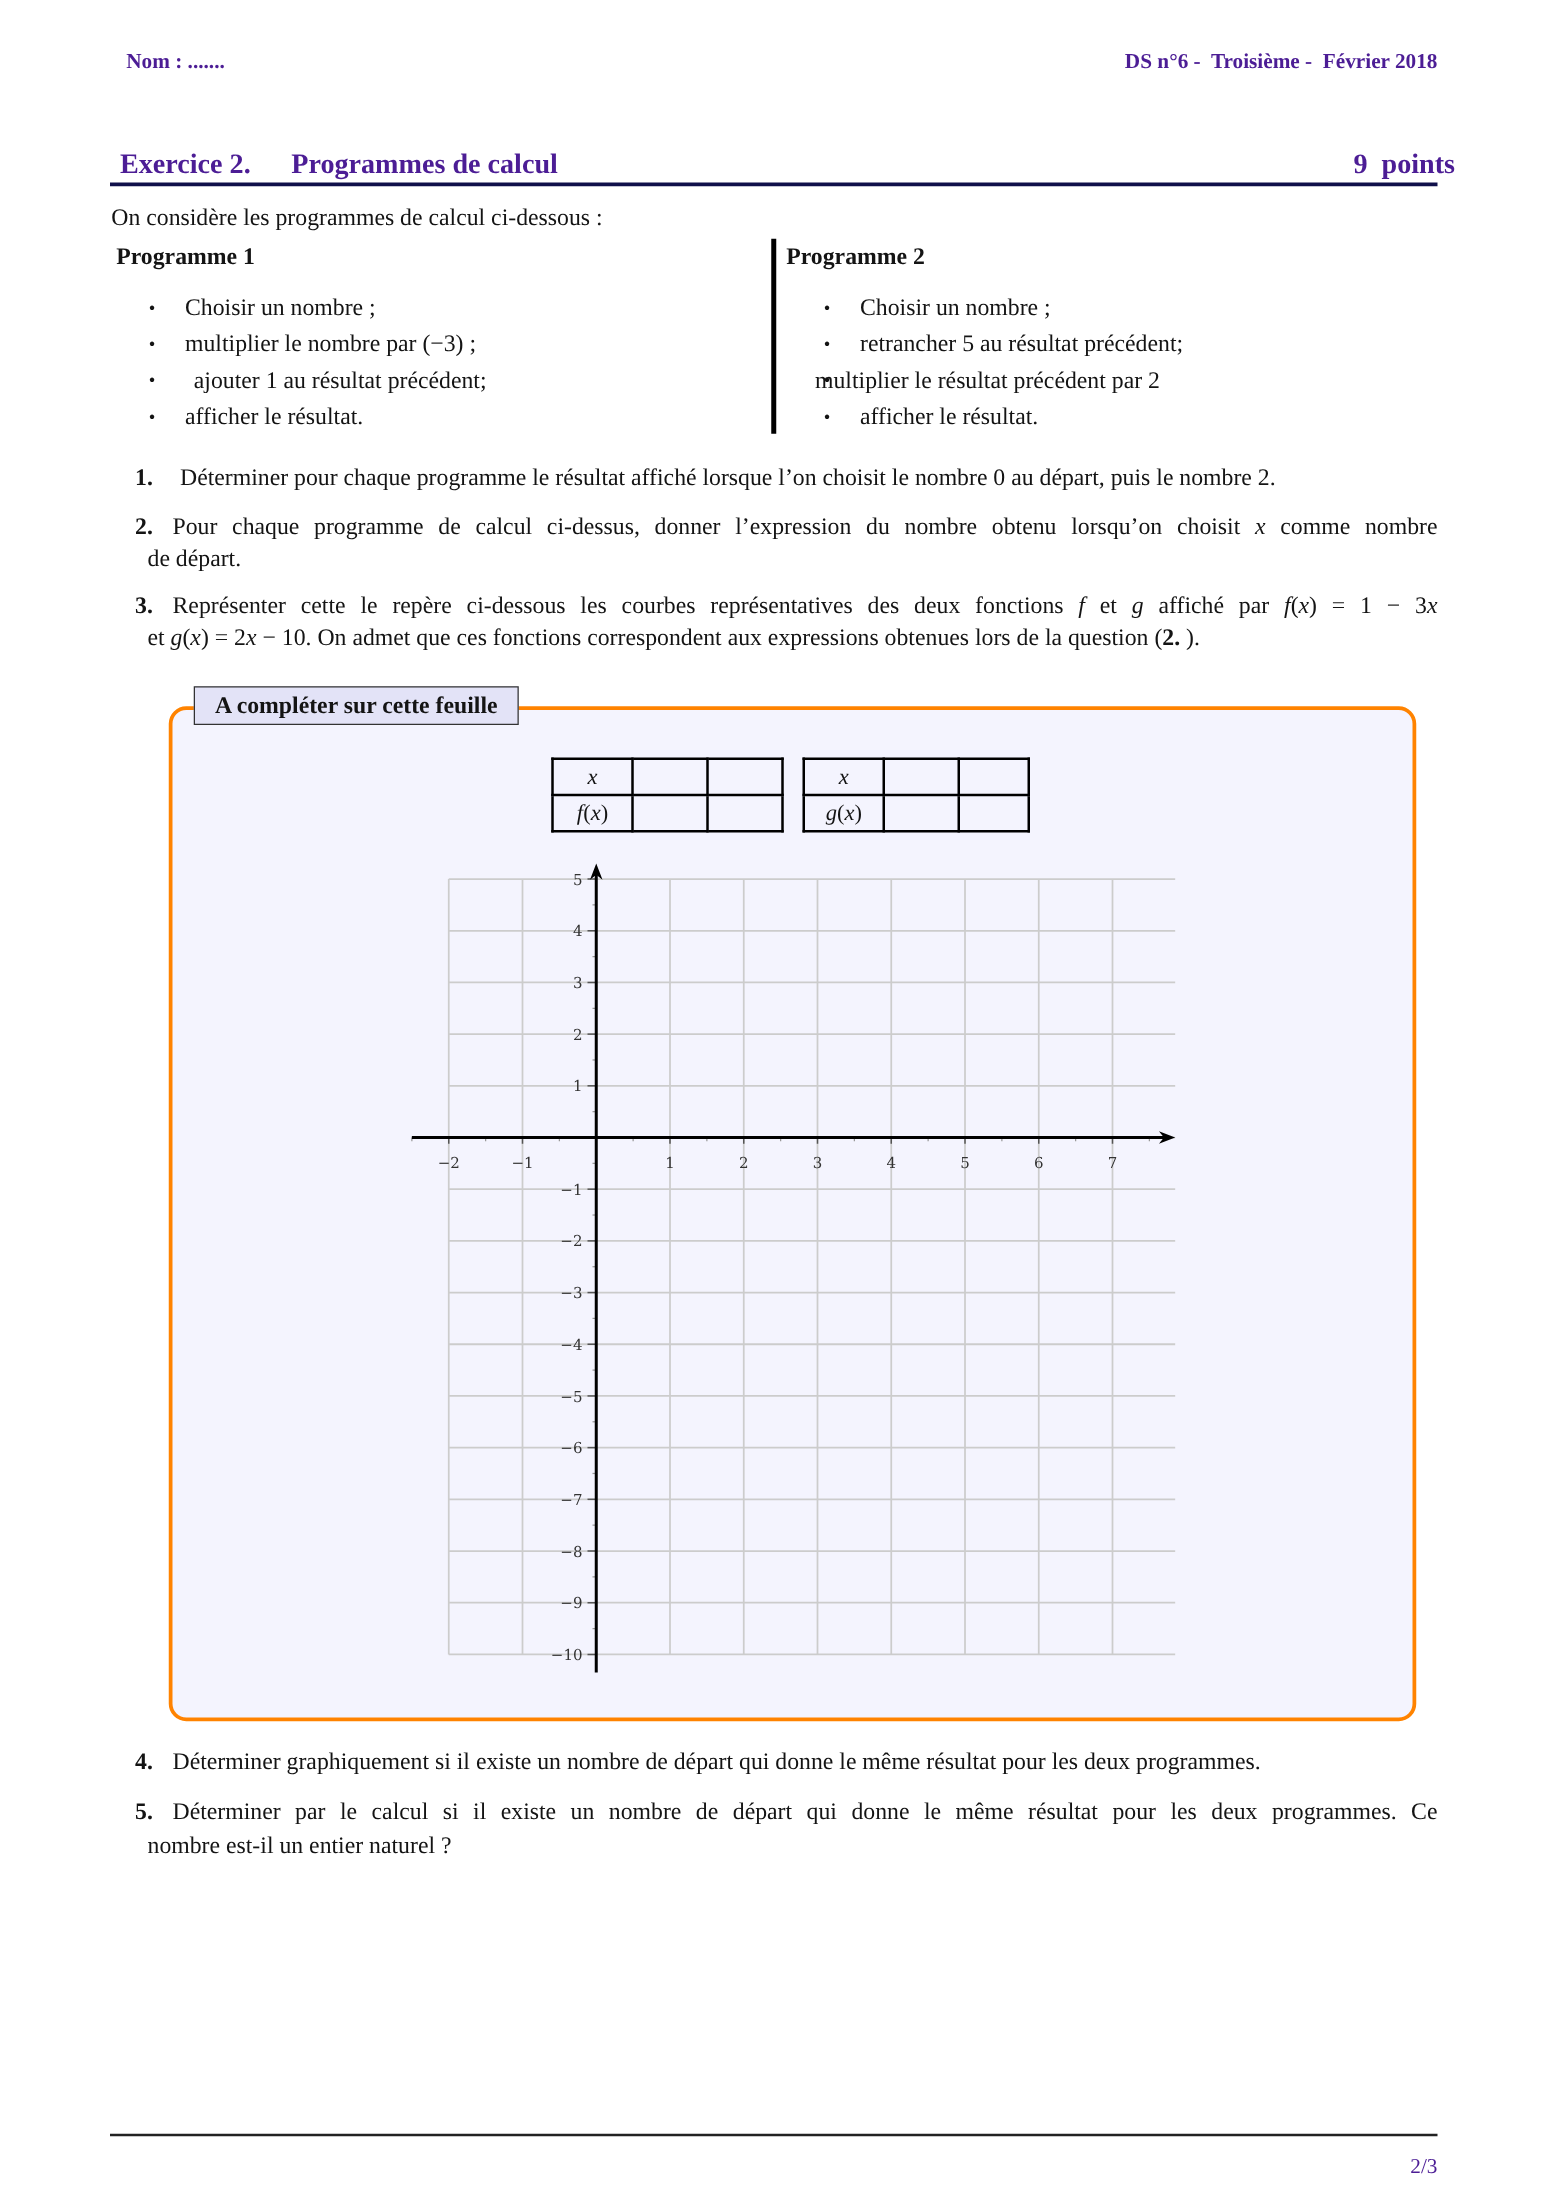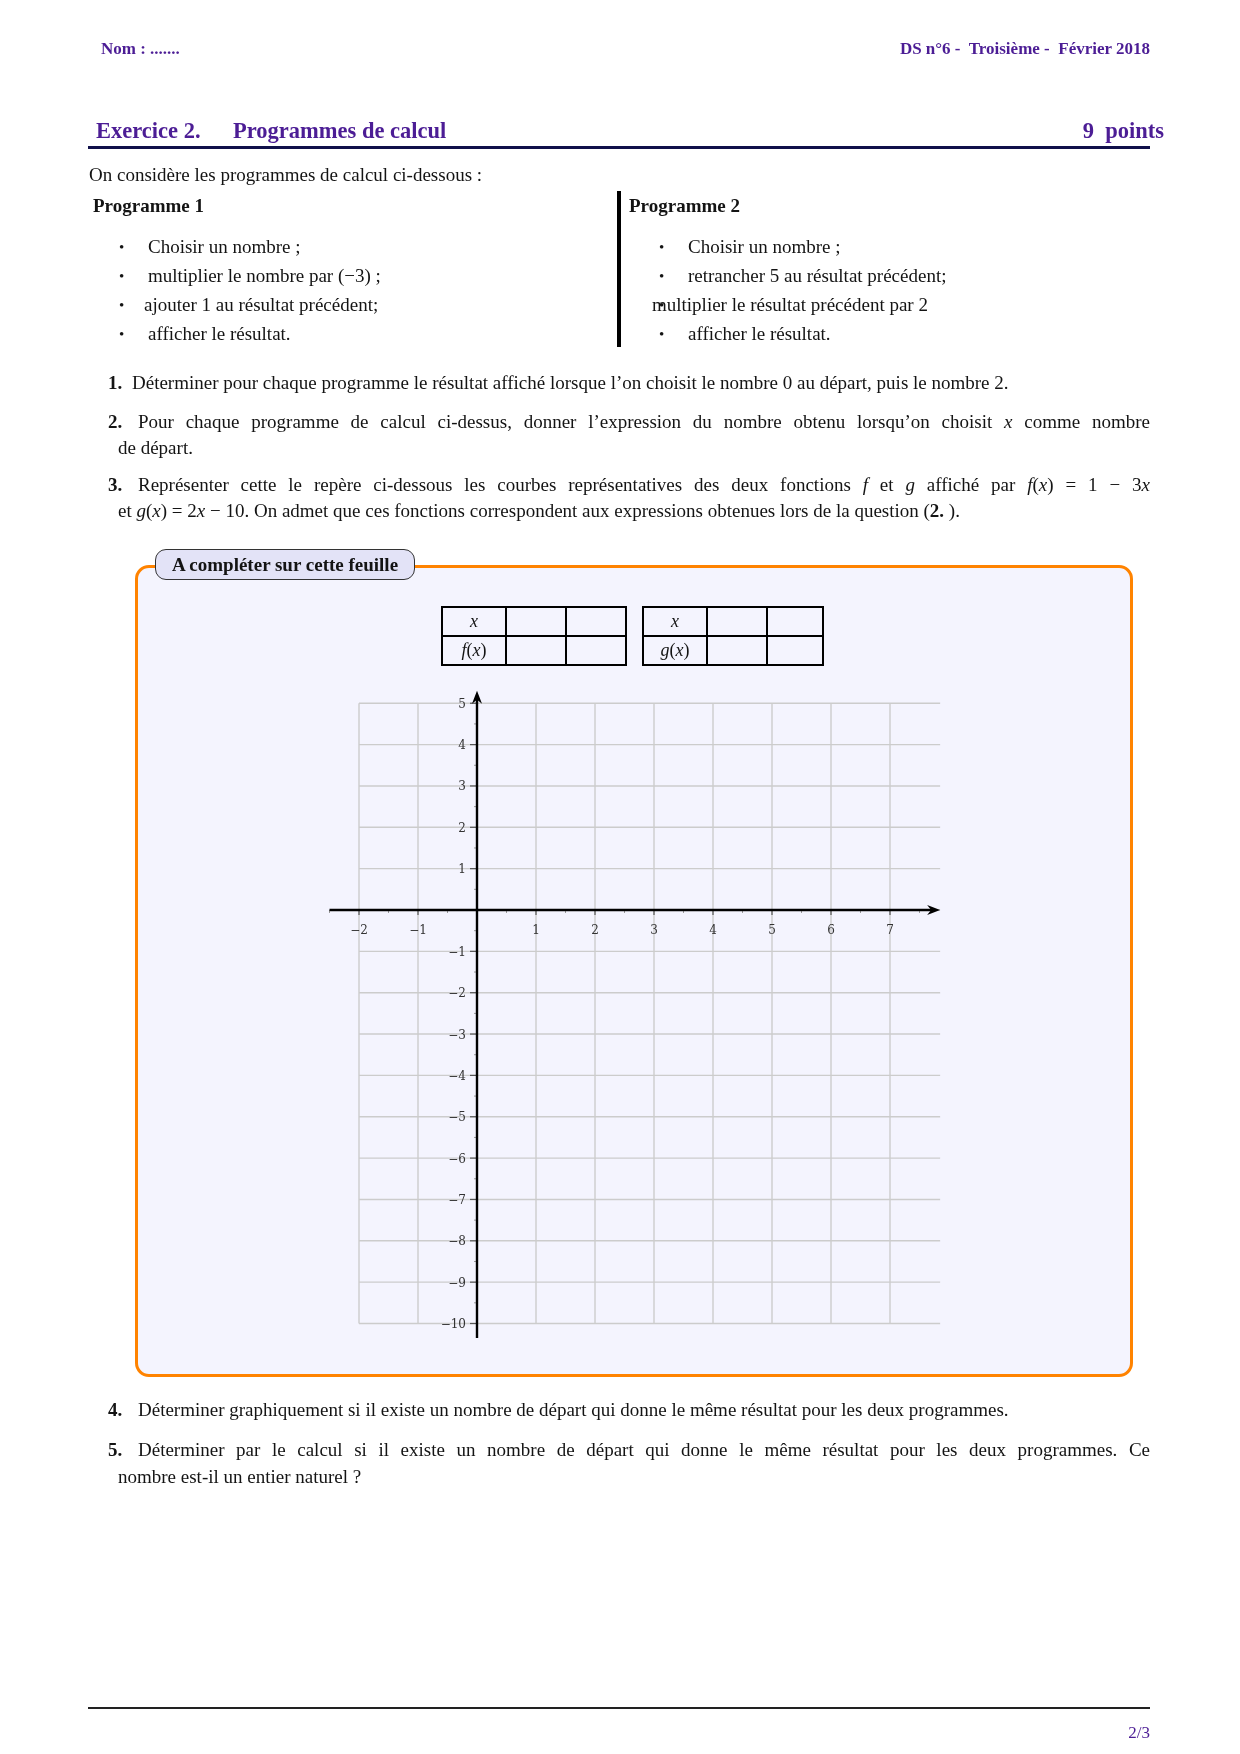--- a/index.html
+++ b/index.html
@@ -18,21 +18,21 @@
   .bd { font-weight: bold; }
   .just { text-align: justify; text-align-last: justify; white-space: normal; }
   .bullet { font-size: 15px; }
   .vbar { position: absolute; background: #000; }
   .box {
     position: absolute; left: 135px; top: 565px; width: 992px; height: 806px;
     border: 3.5px solid #ff8300; border-radius: 14px; background: #f4f4fe;
   }
   .box-label {
     position: absolute; left: 155px; top: 549px; width: 258px; height: 29px;
-    background: #e3e3f7; border: 1.6px solid #333; border-radius: 11px;
+    background: #e3e3f7; border: 1.6px solid #333; border-radius: 0;
     font-size: 19px; font-weight: bold; text-align: center; line-height: 29px; white-space: nowrap;
   }
   table.vt {
     position: absolute; border-collapse: collapse; background: #f4f4fe;
   }
   table.vt td {
     border: 2px solid #000; height: 27px; padding: 0; text-align: center;
     font-size: 18px; font-family: "Liberation Serif", serif;
   }
   .footer-line { position: absolute; left: 88px; top: 1707px; width: 1062px; height: 1.5px; background: #222; }
@@ -53,42 +53,42 @@
 
   <div class="abs txt" style="left:89px; top:164px;">On considère les programmes de calcul ci-dessous :</div>
 
   <div>
     <div class="abs txt bold" style="left:93px; top:195px;">Programme 1</div>
     <div class="abs bullet" style="left:119px; top:236px;">•</div>
     <div class="abs txt" style="left:148px; top:236px;">Choisir un nombre ;</div>
     <div class="abs bullet" style="left:119px; top:265px;">•</div>
     <div class="abs txt" style="left:148px; top:265px;">multiplier le nombre par (−3) ;</div>
     <div class="abs bullet" style="left:119px; top:294px;">•</div>
-    <div class="abs txt" style="left:144px; top:294px;">ajouter 1 au résultat précédent;</div>
+    <div class="abs txt" style="left:155px; top:294px;">ajouter 1 au résultat précédent;</div>
     <div class="abs bullet" style="left:119px; top:323px;">•</div>
     <div class="abs txt" style="left:148px; top:323px;">afficher le résultat.</div>
   </div>
 
   <div class="vbar" style="left:617px; top:191px; width:3.5px; height:156px;"></div>
 
   <div>
     <div class="abs txt bold" style="left:629px; top:195px;">Programme 2</div>
     <div class="abs bullet" style="left:659px; top:236px;">•</div>
     <div class="abs txt" style="left:688px; top:236px;">Choisir un nombre ;</div>
     <div class="abs bullet" style="left:659px; top:265px;">•</div>
     <div class="abs txt" style="left:688px; top:265px;">retrancher 5 au résultat précédent;</div>
     <div class="abs bullet" style="left:659px; top:294px;">•</div>
     <div class="abs txt" style="left:652px; top:294px;">multiplier le résultat précédent par 2</div>
     <div class="abs bullet" style="left:659px; top:323px;">•</div>
     <div class="abs txt" style="left:688px; top:323px;">afficher le résultat.</div>
   </div>
 
   <div>
     <div class="abs txt bold" style="left:108px; top:372px;">1.</div>
-    <div class="abs txt" style="left:132px; top:372px;text-align:center;"><span>Déterminer pour chaque programme le résultat affiché lorsque l’on choisit le nombre 0 au départ, puis le nombre 2.</span></div>
+    <div class="abs txt" style="left:144px; top:372px;text-align:center;"><span>Déterminer pour chaque programme le résultat affiché lorsque l’on choisit le nombre 0 au départ, puis le nombre 2.</span></div>
   </div>
 
   <div>
     <div class="abs txt bold" style="left:108px; top:411px;">2.</div>
     <div class="abs txt just" style="left:138px; top:411px; width:1012px;"><span>Pour chaque programme de calcul ci-dessus, donner l’expression du nombre obtenu lorsqu’on choisit </span><span class="it">x</span><span> comme nombre</span></div>
     <div class="abs txt" style="left:118px; top:437px;"><span>de départ.</span></div>
   </div>
 
   <div>
     <div class="abs txt bold" style="left:108px; top:474px;">3.</div>

